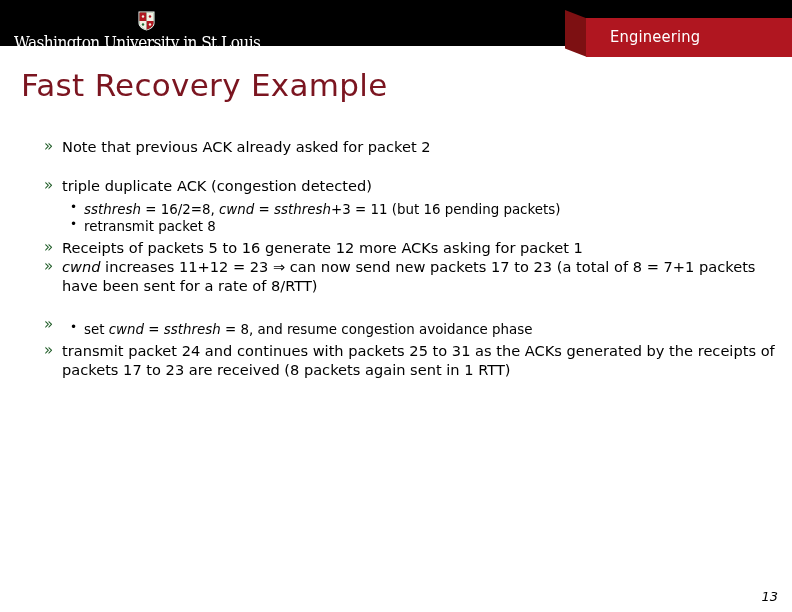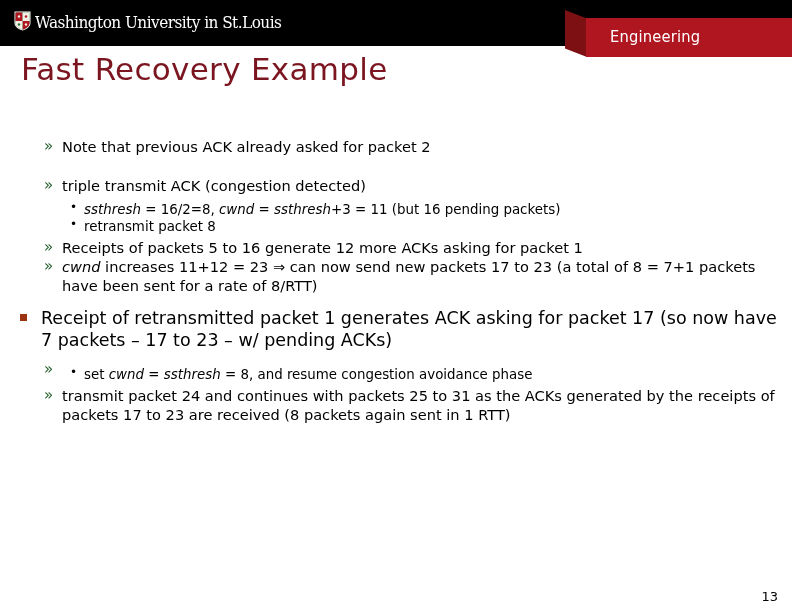--- a/index.html
+++ b/index.html
@@ -22,22 +22,23 @@
     width: 792px;
     height: 46px;
     background: #000000;
     overflow: hidden;
   }
   #logo-block {
     position: absolute;
     top: 11px;
     left: 14px;
     display: flex;
-    align-items: flex-end;
+    align-items: center;
     gap: 4px;
+    flex-direction: column;
   }
   #shield-icon {
     width: 17px;
     height: 20px;
     display: block;
   }
   #logo-wordmark {
     color: #ffffff;
     font-family: "DejaVu Serif", serif;
     font-size: 16.5px;
@@ -83,21 +84,21 @@
     font-size: 16px;
     letter-spacing: 0.2px;
     line-height: 1;
     transform: scaleX(0.92);
     transform-origin: left top;
   }
 
   
   #slide-title {
     position: absolute;
-    top: 52px;
+    top: 68px;
     left: 21px;
     color: #7b1520;
     font-size: 31px;
     line-height: 1.1;
     letter-spacing: 0.3px;
     white-space: nowrap;
     text-align: center;
   }
 
   
@@ -164,20 +165,21 @@
 
   i { font-style: italic; }
 
   
   #page-number {
     position: absolute;
     right: 14px;
     bottom: 8px;
     font-size: 13px;
     color: #000000;
+    font-style: italic;
   }
 </style>
 </head>
 <body>
 
 <div id="header-bar">
   <div id="logo-block">
     <svg id="shield-icon" viewBox="0 0 34 40">
       <path d="M1 1 H33 V24 C33 32 24 37 17 39 C10 37 1 32 1 24 Z" fill="#ffffff"></path>
       <path d="M3 3 H31 V24 C31 31 23 35.5 17 37.2 C11 35.5 3 31 3 24 Z" fill="#1f6b33"></path>
@@ -212,21 +214,21 @@
     <span>Note that previous ACK already asked for packet 2</span>
   </div>
 
   <div class="gap-a"></div>
 
 
   <div class="gap-c"></div>
 
   <div class="lvl2">
     <span class="mk">»</span>
-    <span>triple transmit ACK (congestion detected)</span>
+    <span>triple duplicate ACK (congestion detected)</span>
   </div>
 
   <div class="gap-e"></div>
 
   <div class="lvl3">
     <span class="mk">•</span>
     <i>ssthresh</i><span> = 16/2=8, </span><i>cwnd</i><span> = </span><i>ssthresh</i><span>+3 = 11 (but 16 pending packets)</span>
   </div>
 
   <div class="lvl3">
@@ -241,24 +243,20 @@
     <span>Receipts of packets 5 to 16 generate 12 more ACKs asking for packet 1</span>
   </div>
 
   <div class="lvl2">
     <span class="mk">»</span>
     <i>cwnd</i><span> increases 11+12 = 23 ⇒ can now send new packets 17 to 23 (a total of 8 = 7+1 packets have been sent for a rate of 8/RTT)</span>
   </div>
 
   <div class="gap-a"></div>
 
-  <div class="lvl1">
-    <span class="mk"></span>
-    <span>Receipt of retransmitted packet 1 generates ACK asking for packet 17 (so now have 7 packets – 17 to 23 – w/ pending ACKs)</span>
-  </div>
 
   <div class="gap-c"></div>
 
   <div class="lvl2">
     <span class="mk">»</span>
   </div>
 
   <div class="gap-e"></div>
 
   <div class="lvl3">

